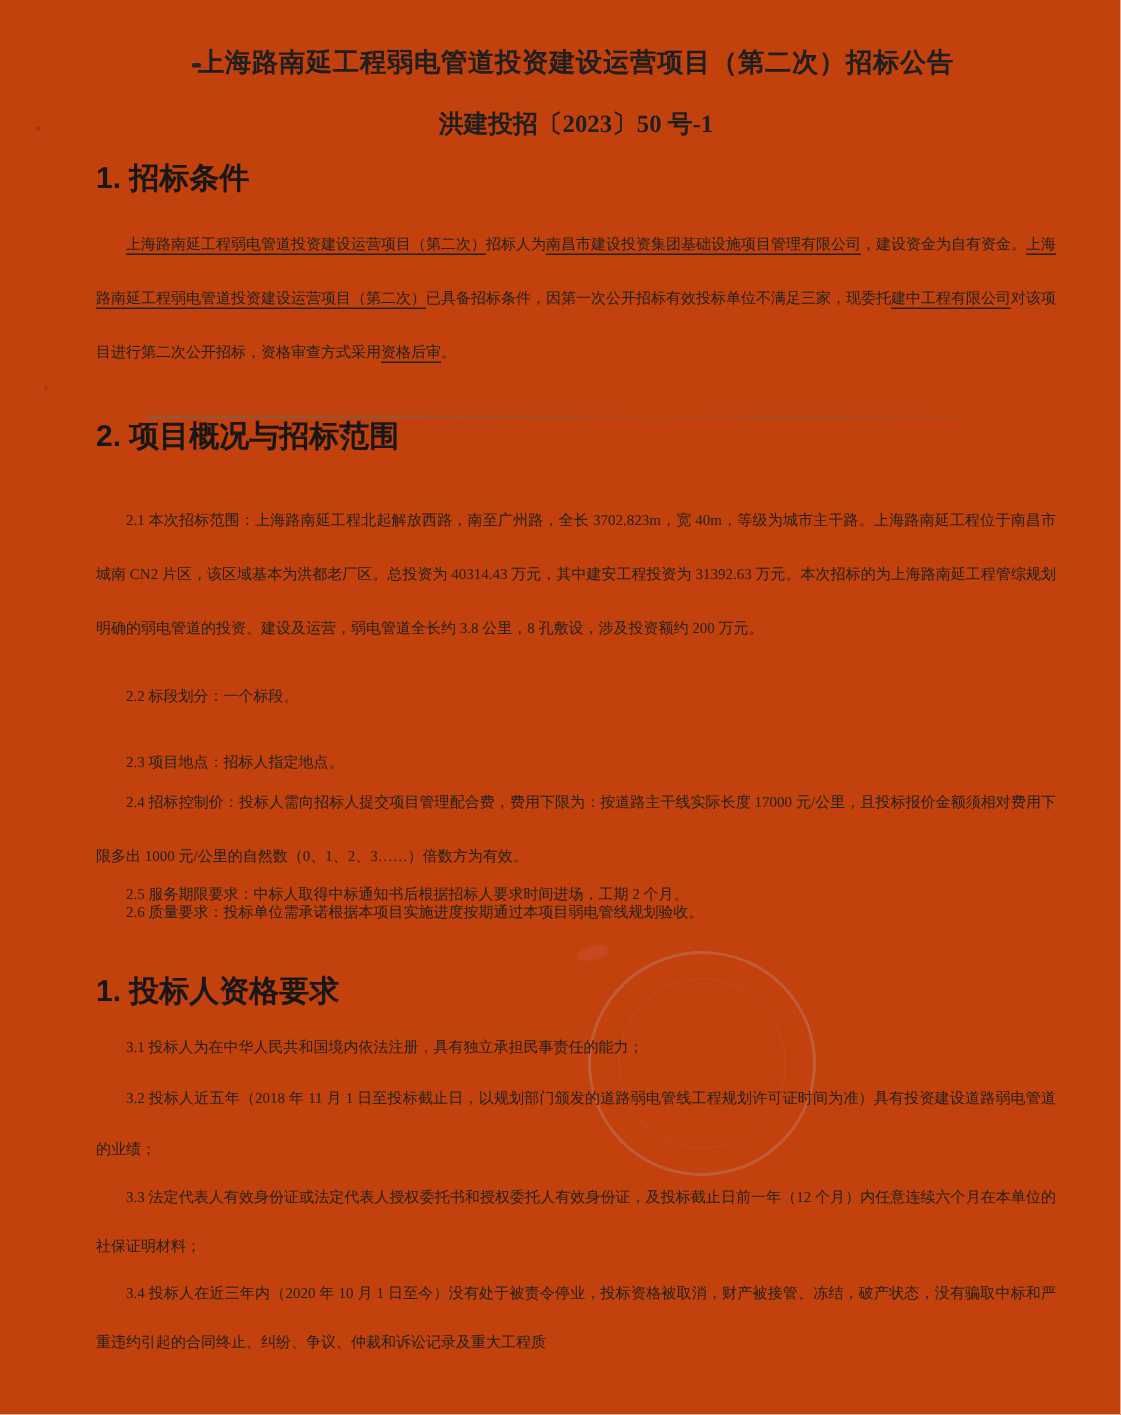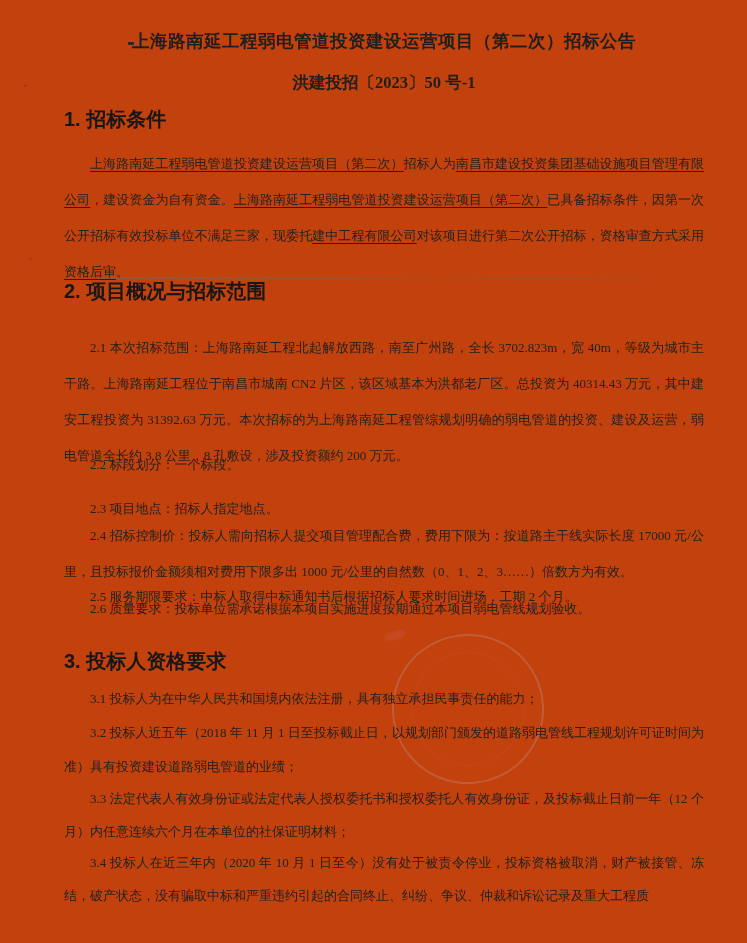--- a/index.html
+++ b/index.html
@@ -21,21 +21,21 @@
     text-align:center;font-size:16.5px;font-weight:700;line-height:30px;
   }
   .blocks{position:absolute;left:0;top:0;width:747px;height:943px;z-index:2;}
   .heading{
     position:absolute;left:64px;width:640px;
     font-family:"Liberation Sans","DejaVu Sans",sans-serif;
     font-weight:700;font-size:20px;line-height:26px;color:#171717;
   }
   .para{
     position:absolute;left:64px;width:640px;
-    font-size:13px;line-height:30px;
+    font-size:10px;line-height:30px;
     text-align:justify;text-indent:2em;color:#222222;
   }
   .para .u{
     text-decoration:underline;
     text-underline-offset:3px;
     text-decoration-thickness:1px;
   }
   #b-h1{top:106px;}
   #b-p1{top:146px;line-height:36px;}
   #b-h2{top:278px;}
@@ -108,19 +108,19 @@
   <div class="blocks">
       <div id="b-h1" class="heading">1. 招标条件</div>
       <div id="b-p1" class="para"><span class="u">上海路南延工程弱电管道投资建设运营项目（第二次）</span><span>招标人为</span><span class="u">南昌市建设投资集团基础设施项目管理有限公司</span><span>，建设资金为自有资金。</span><span class="u">上海路南延工程弱电管道投资建设运营项目（第二次）</span><span>已具备招标条件，因第一次公开招标有效投标单位不满足三家，现委托</span><span class="u">建中工程有限公司</span><span>对该项目进行第二次公开招标，资格审查方式采用</span><span class="u">资格后审</span><span>。</span></div>
       <div id="b-h2" class="heading">2. 项目概况与招标范围</div>
       <div id="b-p2_1" class="para"><span>2.1 本次招标范围：上海路南延工程北起解放西路，南至广州路，全长 3702.823m，宽 40m，等级为城市主干路。上海路南延工程位于南昌市城南 CN2 片区，该区域基本为洪都老厂区。总投资为 40314.43 万元，其中建安工程投资为 31392.63 万元。本次招标的为上海路南延工程管综规划明确的弱电管道的投资、建设及运营，弱电管道全长约 3.8 公里，8 孔敷设，涉及投资额约 200 万元。</span></div>
       <div id="b-p2_2" class="para"><span>2.2 标段划分：一个标段。</span></div>
       <div id="b-p2_3" class="para"><span>2.3 项目地点：招标人指定地点。</span></div>
       <div id="b-p2_4" class="para"><span>2.4 招标控制价：投标人需向招标人提交项目管理配合费，费用下限为：按道路主干线实际长度 17000 元/公里，且投标报价金额须相对费用下限多出 1000 元/公里的自然数（0、1、2、3……）倍数方为有效。</span></div>
       <div id="b-p2_5" class="para"><span>2.5 服务期限要求：中标人取得中标通知书后根据招标人要求时间进场，工期 2 个月。</span></div>
       <div id="b-p2_6" class="para"><span>2.6 质量要求：投标单位需承诺根据本项目实施进度按期通过本项目弱电管线规划验收。</span></div>
-      <div id="b-h3" class="heading">3. 投标人资格要求</div>
+      <div id="b-h3" class="heading">1. 投标人资格要求</div>
       <div id="b-p3_1" class="para"><span>3.1 投标人为在中华人民共和国境内依法注册，具有独立承担民事责任的能力；</span></div>
       <div id="b-p3_2" class="para"><span>3.2 投标人近五年（2018 年 11 月 1 日至投标截止日，以规划部门颁发的道路弱电管线工程规划许可证时间为准）具有投资建设道路弱电管道的业绩；</span></div>
       <div id="b-p3_3" class="para"><span>3.3 法定代表人有效身份证或法定代表人授权委托书和授权委托人有效身份证，及投标截止日前一年（12 个月）内任意连续六个月在本单位的社保证明材料；</span></div>
       <div id="b-p3_4" class="para"><span>3.4 投标人在近三年内（2020 年 10 月 1 日至今）没有处于被责令停业，投标资格被取消，财产被接管、冻结，破产状态，没有骗取中标和严重违约引起的合同终止、纠纷、争议、仲裁和诉讼记录及重大工程质</span></div>
     </div>
 </div>
 
 </body></html>

